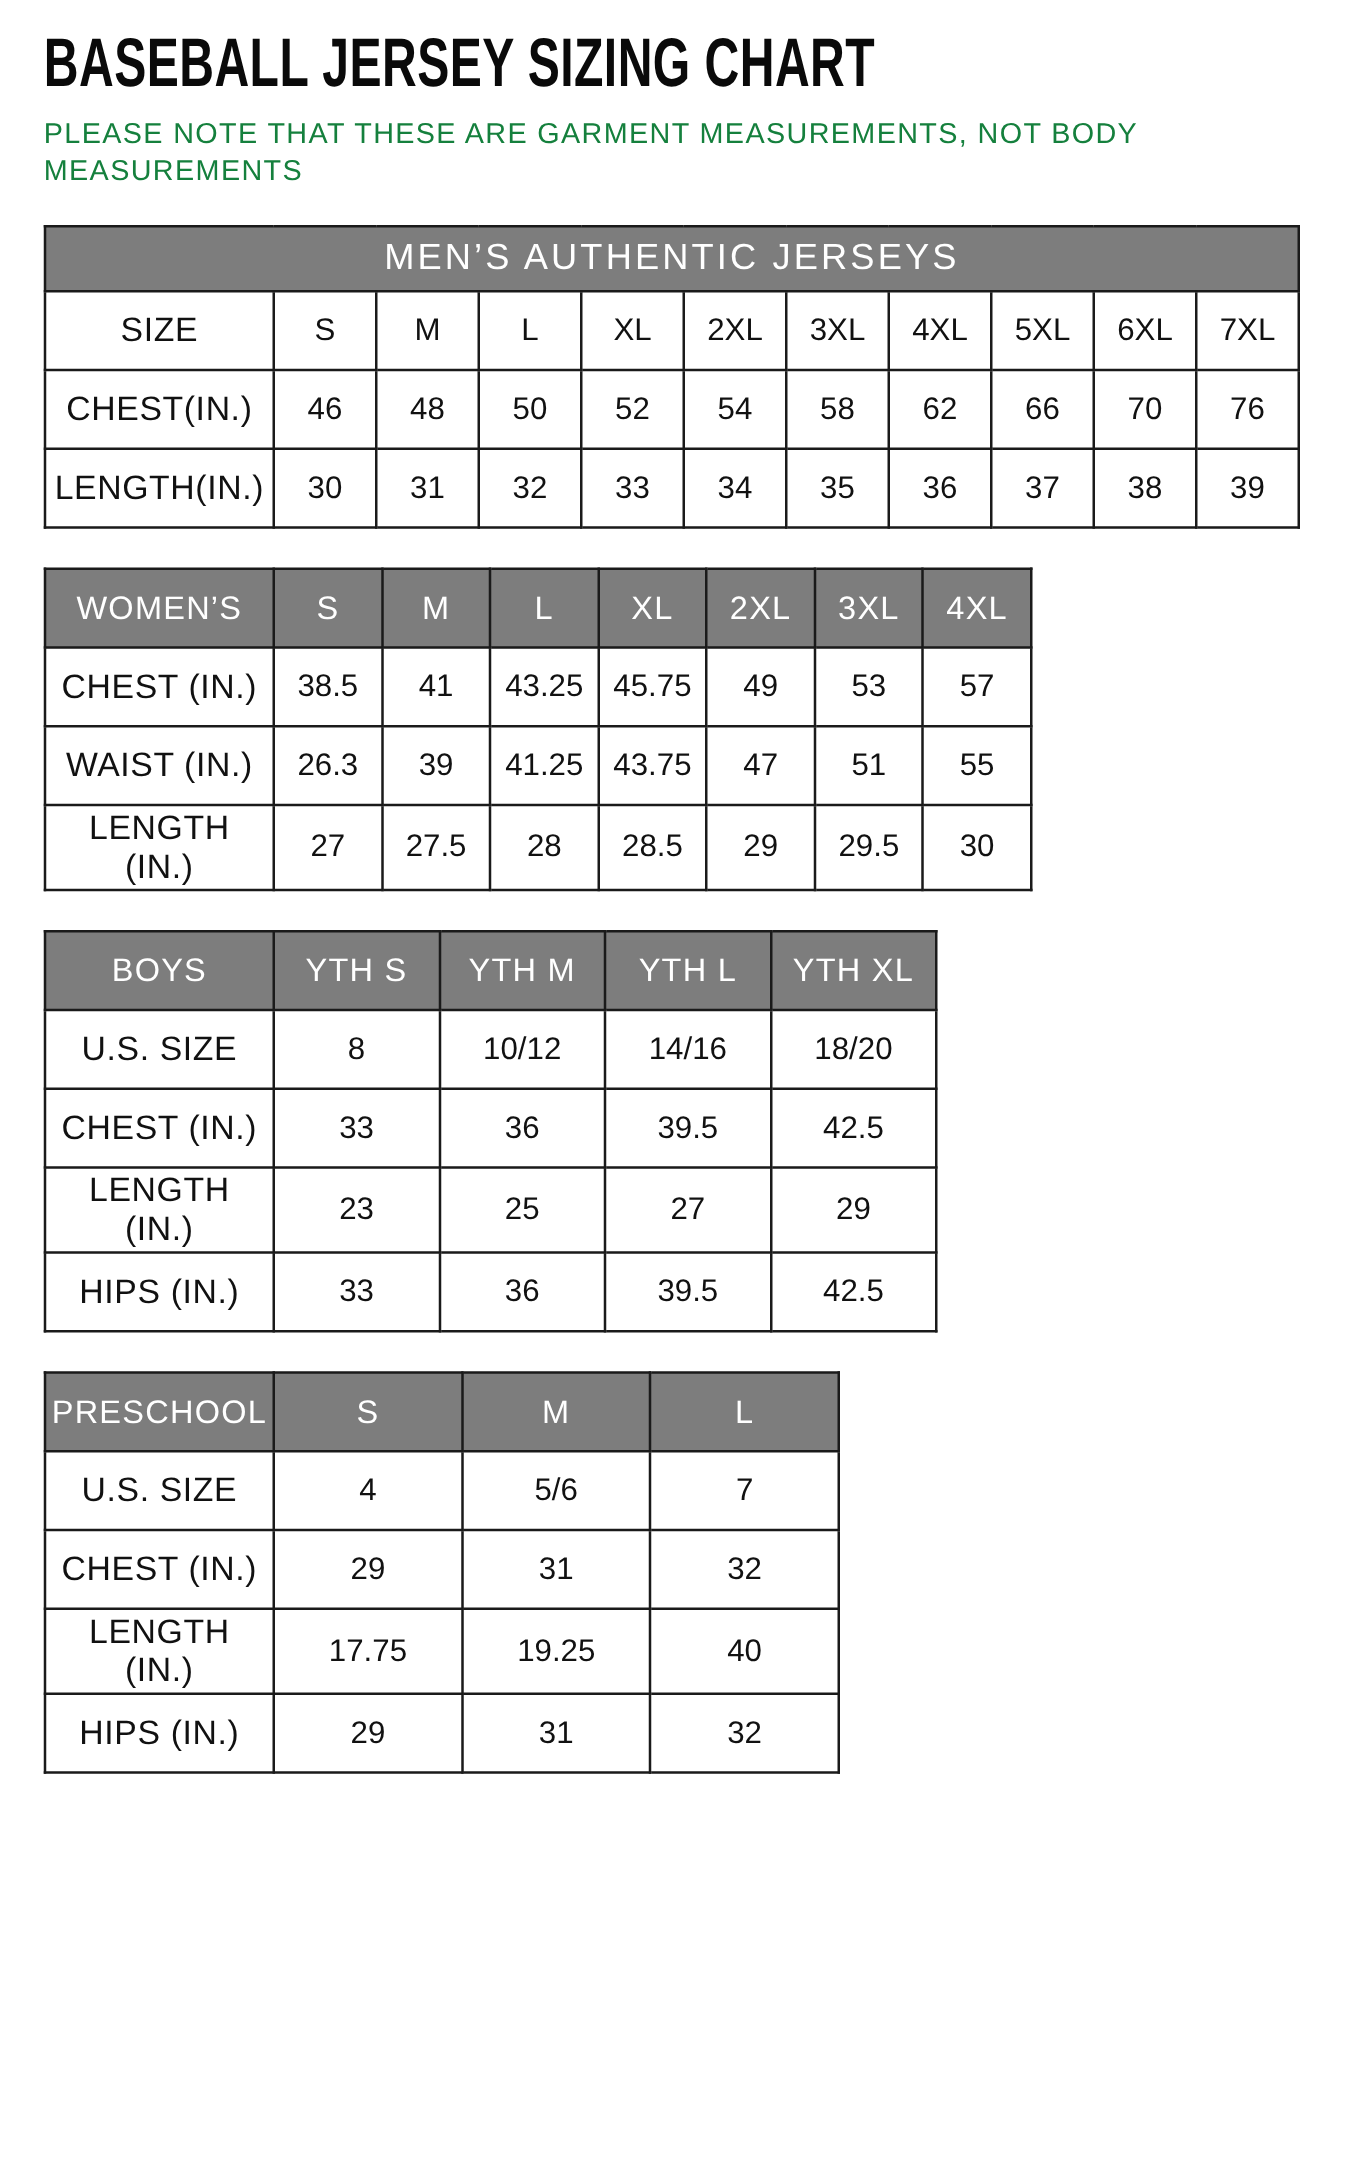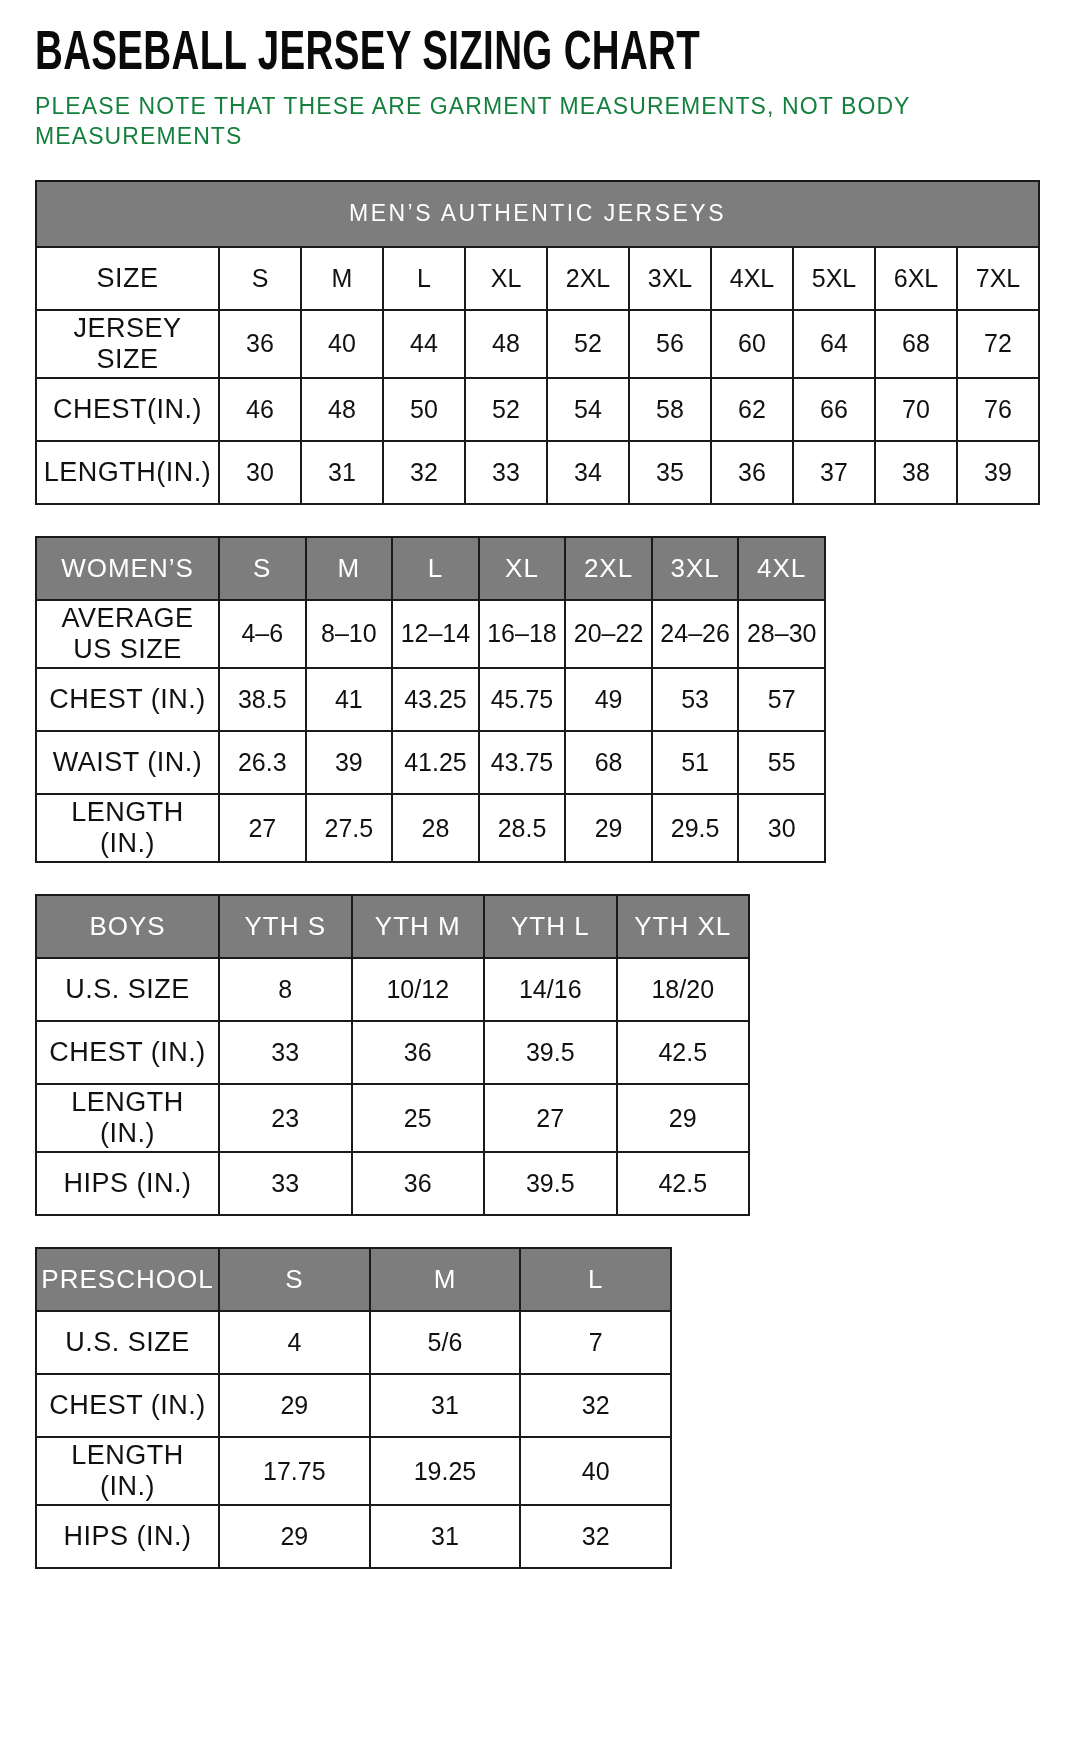--- a/index.html
+++ b/index.html
@@ -50,23 +50,23 @@
     color: #111111;
   }
   .tbl-mens      { width: 1005px; }
   .tbl-womens    { width: 791px;  }
   .tbl-boys      { width: 715px;  }
   .tbl-preschool { width: 637px; border-radius: 28px;  }
   .label-col { width: 183px; }
   tr.banner th {
     background: #7d7d7d;
     color: #ffffff;
-    font-size: 23px;
+    font-size: 29px;
     letter-spacing: 2.5px;
-    height: 66px;
+    height: 52px;
   }
   tr.gray-head th {
     background: #7d7d7d;
     color: #ffffff;
     font-size: 26px;
     letter-spacing: 1px;
   }
   .tbl th.row-label {
     font-size: 27px;
     letter-spacing: 0.5px;
@@ -108,33 +108,20 @@
           <td>L</td>
           <td>XL</td>
           <td>2XL</td>
           <td>3XL</td>
           <td>4XL</td>
           <td>5XL</td>
           <td>6XL</td>
           <td>7XL</td>
         </tr>
         <tr>
-          <th class="row-label">JERSEY SIZE</th>
-          <td>36</td>
-          <td>40</td>
-          <td>44</td>
-          <td>48</td>
-          <td>52</td>
-          <td>56</td>
-          <td>60</td>
-          <td>64</td>
-          <td>68</td>
-          <td>72</td>
-        </tr>
-        <tr>
           <th class="row-label">CHEST(IN.)</th>
           <td>46</td>
           <td>48</td>
           <td>50</td>
           <td>52</td>
           <td>54</td>
           <td>58</td>
           <td>62</td>
           <td>66</td>
           <td>70</td>
@@ -168,46 +155,36 @@
           <th>M</th>
           <th>L</th>
           <th>XL</th>
           <th>2XL</th>
           <th>3XL</th>
           <th>4XL</th>
         </tr>
     </thead>
     <tbody>
         <tr>
-          <th class="row-label">AVERAGE US SIZE</th>
-          <td>4–6</td>
-          <td>8–10</td>
-          <td>12–14</td>
-          <td>16–18</td>
-          <td>20–22</td>
-          <td>24–26</td>
-          <td>28–30</td>
-        </tr>
-        <tr>
           <th class="row-label">CHEST (IN.)</th>
           <td>38.5</td>
           <td>41</td>
           <td>43.25</td>
           <td>45.75</td>
           <td>49</td>
           <td>53</td>
           <td>57</td>
         </tr>
         <tr>
           <th class="row-label">WAIST (IN.)</th>
           <td>26.3</td>
           <td>39</td>
           <td>41.25</td>
           <td>43.75</td>
-          <td>68</td>
+          <td>47</td>
           <td>51</td>
           <td>55</td>
         </tr>
         <tr>
           <th class="row-label">LENGTH (IN.)</th>
           <td>27</td>
           <td>27.5</td>
           <td>28</td>
           <td>28.5</td>
           <td>29</td>

